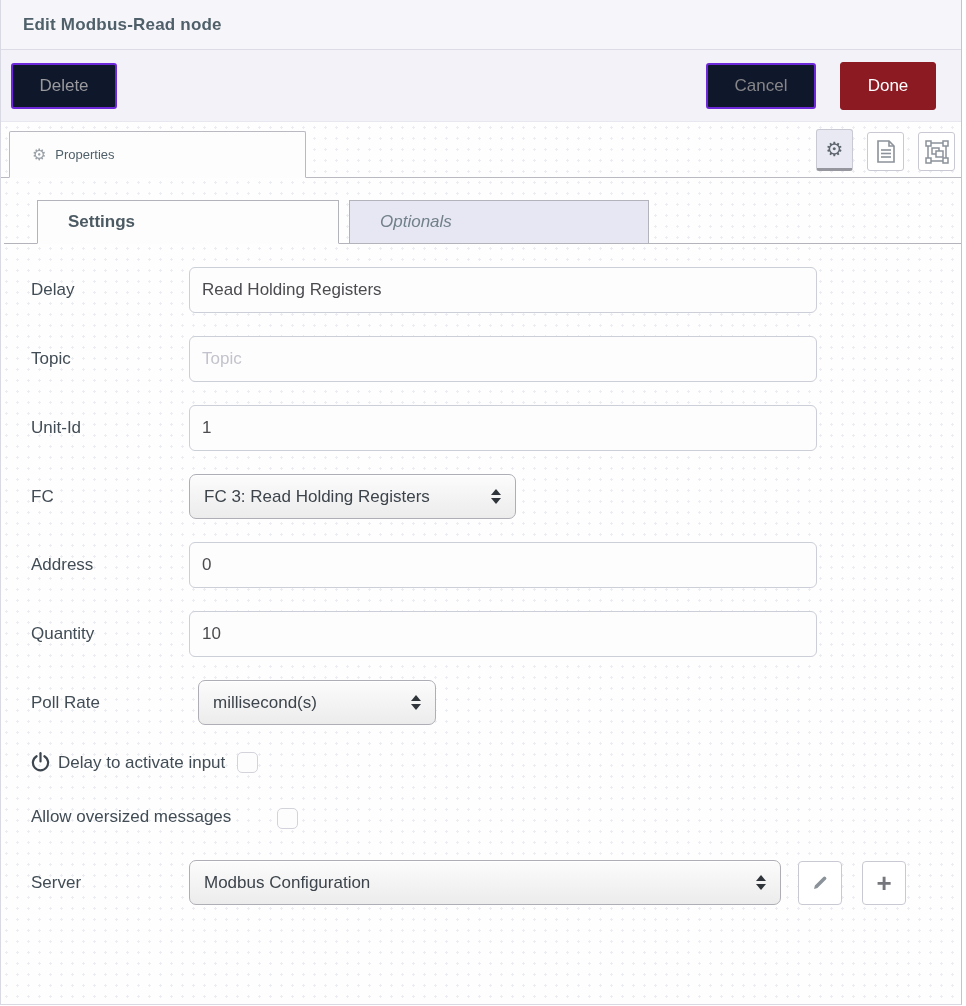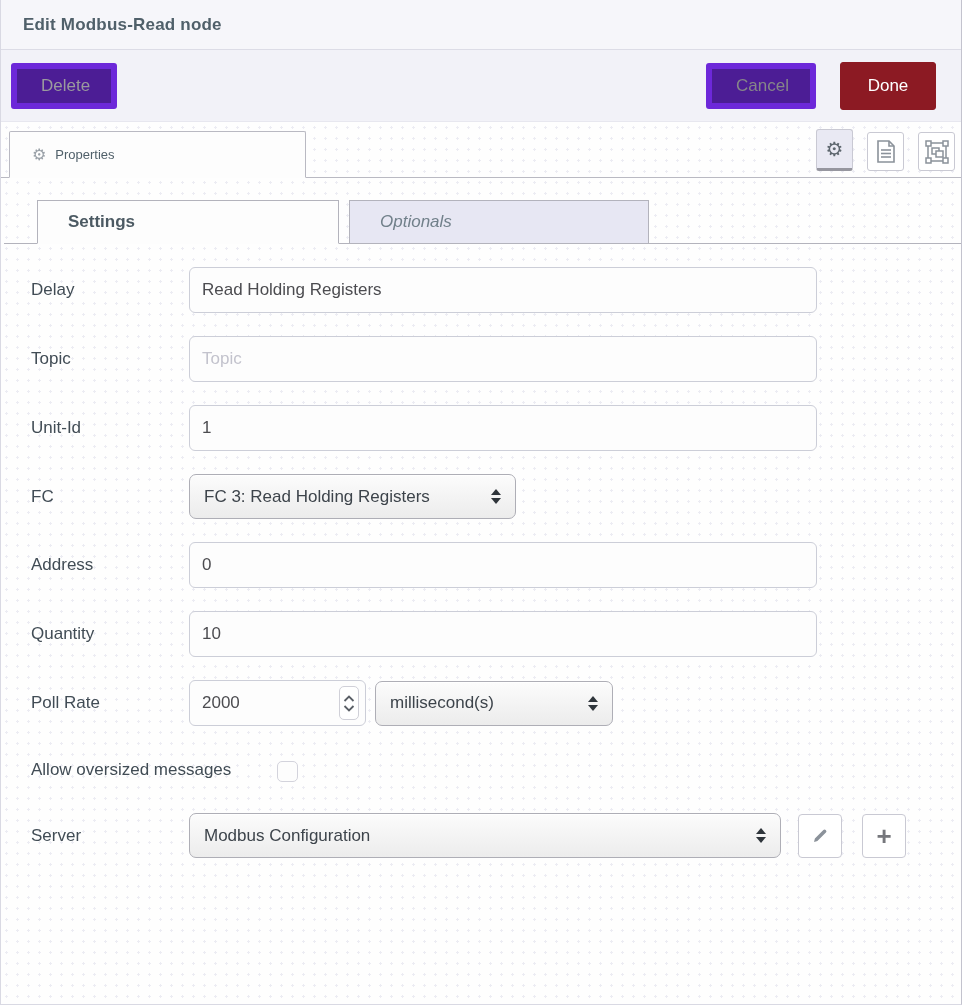--- a/index.html
+++ b/index.html
@@ -22,21 +22,21 @@
   }
   .tray-header .title{ font-size:17px; font-weight:bold; color:#50606a; letter-spacing:.2px;}
 
   
   .tray-toolbar{
     height:72px; background:#f2f2f8;
     border-bottom:1px solid #e7e7ef;
     display:flex; align-items:center; padding:0 25px 0 10px; gap:24px;
   }
   .btn{
-    height:46px; background:#4c1d95; border:6px solid #6d28d9; border-radius:3px;
+    height:46px; background:#0f172a; border:2px solid #6d28d9; border-radius:3px;
     font-size:17px; padding:0 24px; cursor:pointer; font-family:"Liberation Sans",sans-serif;
   }
   .btn.delete{ color:#9a9a9e; width:106px; }
   .btn.cancel{ color:#868689; width:110px; margin-left:auto; }
   .btn.done{ background:#8c1a23; border:1px solid #8c1a23; color:#fff; width:96px; height:48px;}
 
   
   .editor-body{
     flex:1;
     background-image: radial-gradient(#ececf3 1px, rgba(0,0,0,0) 1.2px);
@@ -232,40 +232,39 @@
         <input class="tinput" type="text" value="0" style="">
       </div>
 
       <div class="form-row">
         <span class="flabel">Quantity</span>
         <input class="tinput" type="text" value="10" style="">
       </div>
 
       <div class="form-row">
         <span class="flabel">Poll Rate</span>
-        <div class="numwrap">
-          <input type="text" value="2000" style="">
-          <span class="stepper">
-            <svg width="12" height="7" viewBox="0 0 12 7">
-                <polyline points="1.5,6 6,1.5 10.5,6" fill="none" stroke="#5a5f66" stroke-width="1.8"></polyline>
-              </svg>
-            <svg width="12" height="7" viewBox="0 0 12 7">
-                <polyline points="1.5,1 6,5.5 10.5,1" fill="none" stroke="#5a5f66" stroke-width="1.8"></polyline>
-              </svg>
-          </span>
-        </div>
         <div class="mselect sel-unit">
           <span class="val">millisecond(s)</span>
           <span class="arrows">
               <span class="up"></span>
               <span class="down"></span>
             </span>
         </div>
       </div>
 
+      <div class="check-row">
+        <span class="power">
+          <svg width="19" height="21" viewBox="0 0 19 21">
+            <path d="M5.6 4.2 A 7.6 7.6 0 1 0 13.4 4.2" fill="none" stroke="#3d464e" stroke-width="2.2" stroke-linecap="round"></path>
+            <line x1="9.5" y1="1.2" x2="9.5" y2="9.5" stroke="#3d464e" stroke-width="2.2" stroke-linecap="round"></line>
+          </svg>
+        </span>
+        <span class="clabel">Delay to activate input</span>
+        <span class="checkbox cb-delay"></span>
+      </div>
 
       <div class="oversized-row">
         <span class="clabel">Allow oversized messages</span>
         <span class="checkbox"></span>
       </div>
 
       <div class="form-row server-row">
         <span class="flabel">Server</span>
         <div class="mselect sel-server">
           <span class="val">Modbus Configuration</span>

